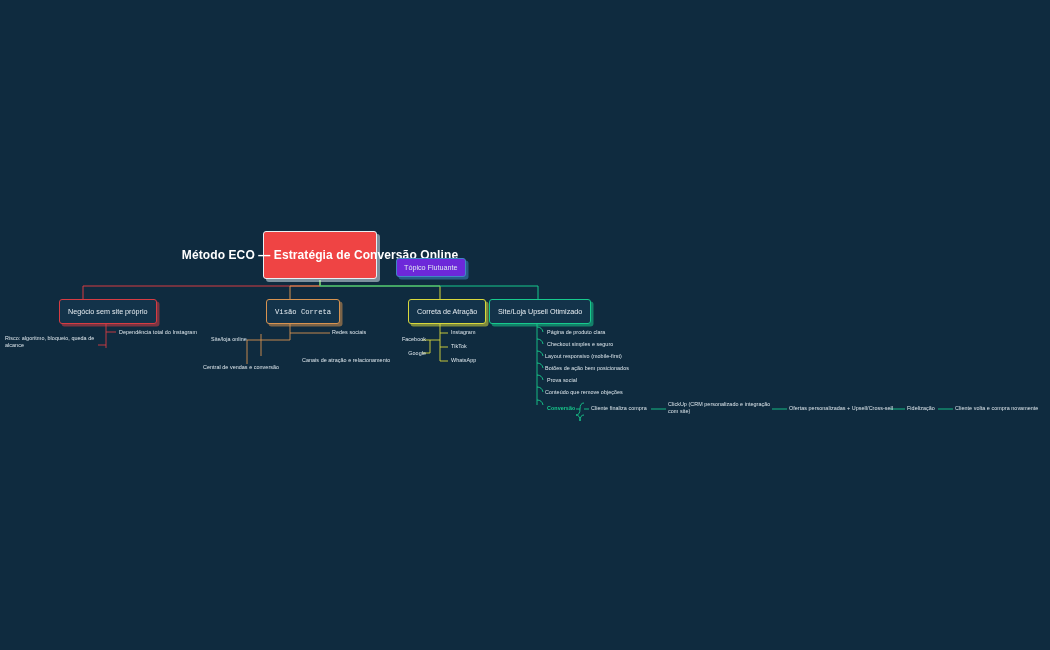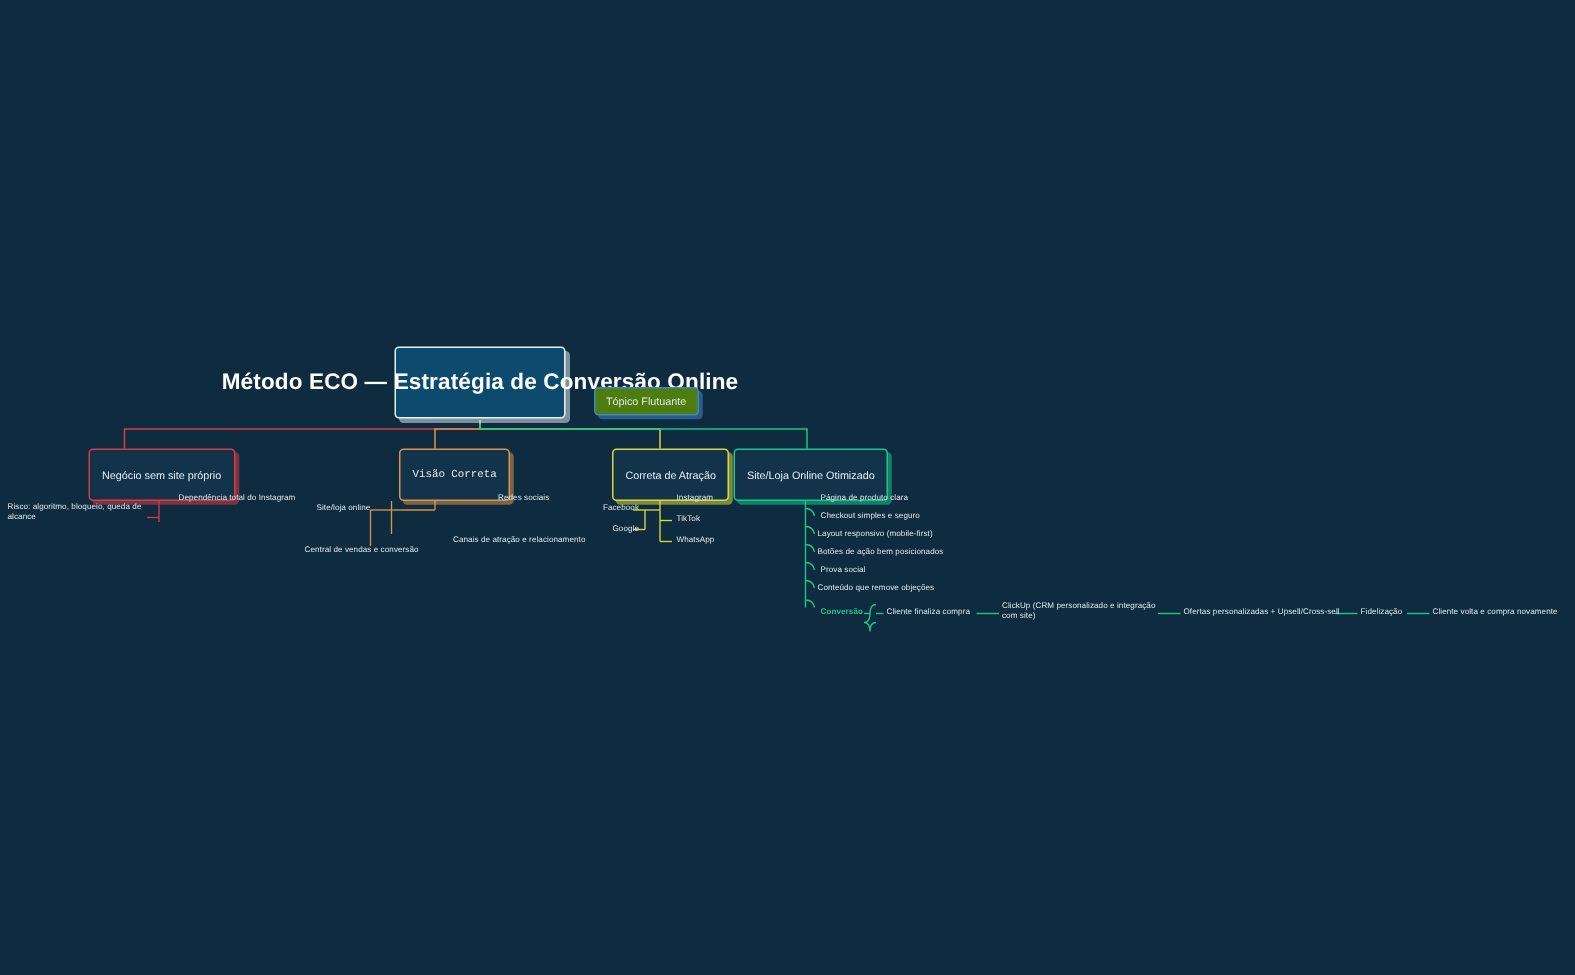--- a/index.html
+++ b/index.html
@@ -30,53 +30,53 @@
     position: absolute;
     box-sizing: border-box;
     white-space: nowrap;
   }
 
   .central {
     left: 263px;
     top: 231px;
     width: 114px;
     height: 48px;
-    background: #0c4a6e;
+    background: #ef4444;
     border: 1.5px solid #e8f0f4;
     border-radius: 3px;
     color: #ffffff;
-    font-size: 15px;
+    font-size: 12px;
     font-weight: bold;
     line-height: 12.5px;
     display: flex;
     align-items: center;
     justify-content: center;
     text-align: center;
     box-shadow: 3px 3px 0 rgba(215, 228, 235, 0.55);
     letter-spacing: 0.1px;
   }
   .central .ctext { padding: 0 4px; }
 
   .floating {
     left: 396px;
     top: 258px;
     height: 19px;
     padding: 0 7px;
-    background: #4d7c0f;
+    background: #6d28d9;
     border: 1.4px solid #3f86c4;
     border-radius: 3px;
     color: #dfe9f0;
     font-size: 7.2px;
     display: flex;
     align-items: center;
     box-shadow: 2.5px 2.5px 0 rgba(63, 134, 196, 0.55);
   }
 
   .branch-box {
-    height: 35px;
+    height: 25px;
     padding: 0 8px;
     background: #13334a;
     border-radius: 3px;
     color: #e6edf2;
     font-size: 7.2px;
     display: flex;
     align-items: center;
     border-width: 1.4px;
     border-style: solid;
   }
@@ -174,21 +174,21 @@
 
   <div class="node branch-box box-orange b-visao">
     <span>Visão Correta</span>
   </div>
 
   <div class="node branch-box box-yellow b-canais">
     <span>Correta de Atração</span>
   </div>
 
   <div class="node branch-box box-green b-site">
-    <span>Site/Loja Online Otimizado</span>
+    <span>Site/Loja Upsell Otimizado</span>
   </div>
 
   <div class="leaf" style="left:119px; top:329px;">Dependência total do Instagram</div>
   <div class="leaf wrap" style="left:5px; top:335px; width:92px;">Risco: algoritmo, bloqueio, queda de alcance</div>
 
   <div class="leaf" style="left:211px; top:336px;">Site/loja online</div>
   <div class="leaf" style="left:203px; top:364px;">Central de vendas e conversão</div>
   <div class="leaf" style="left:332px; top:329px;">Redes sociais</div>
   <div class="leaf" style="left:302px; top:357px;">Canais de atração e relacionamento</div>
 

